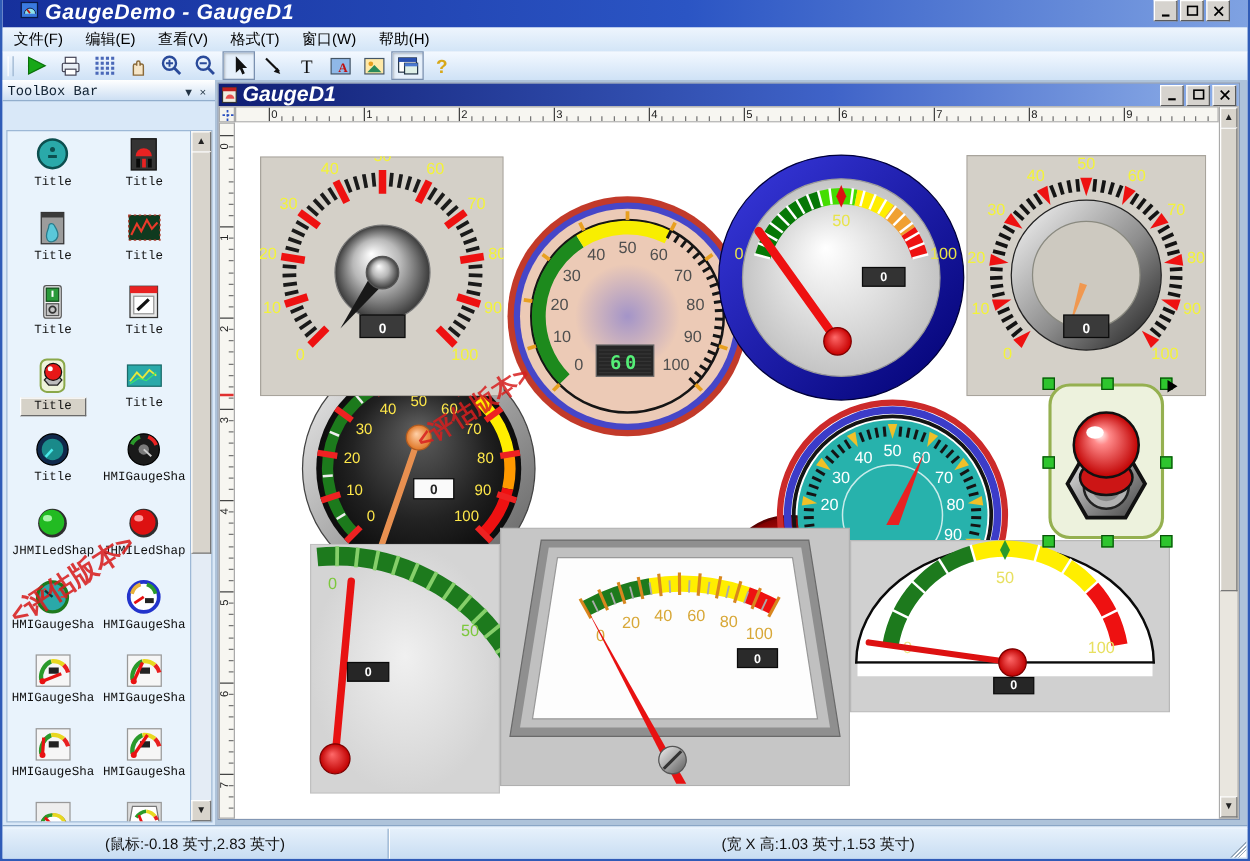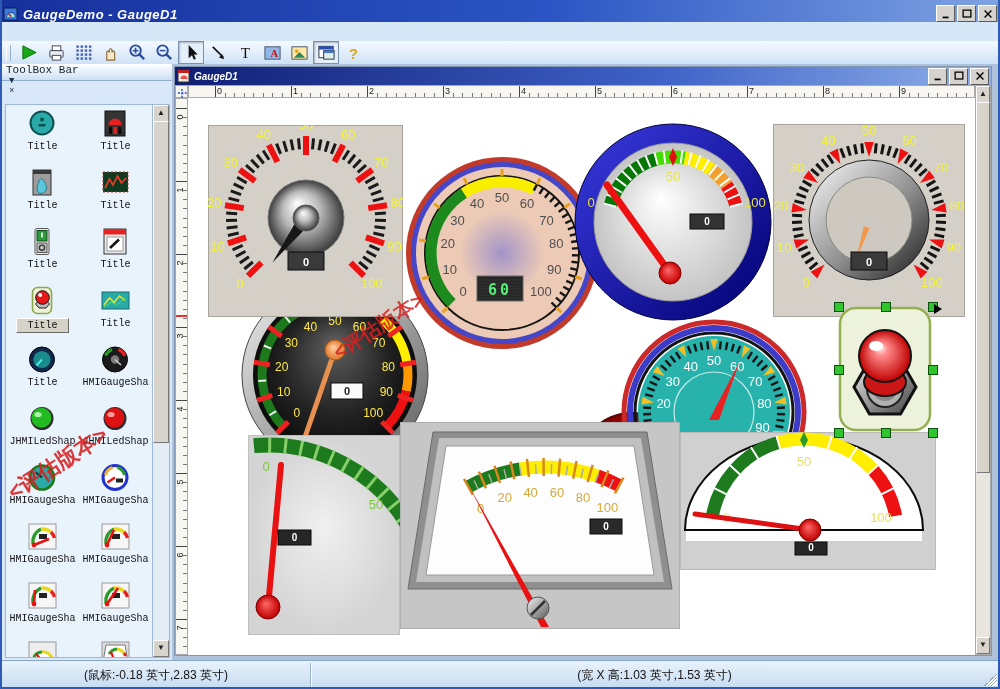--- a/index.html
+++ b/index.html
@@ -1,42 +1,42 @@
 <!DOCTYPE html>
 <html><head>
 <meta charset="utf-8">
 <style>
   html,body{margin:0;padding:0;background:#6a819c;font-family:"Liberation Sans",sans-serif;}
   #app{position:relative;width:1000px;height:689px;background:#d6e7f8;overflow:hidden;
        border-left:2px solid #2f5bb7;border-right:2px solid #2f5bb7;border-bottom:2px solid #2f5bb7;box-sizing:border-box;}
   
   .titlebar{position:absolute;left:0;top:0;right:0;height:22px;
     background:linear-gradient(90deg,#16309c 0%,#2b55c4 55%,#7fa2e2 100%);
-    display:flex;align-items:flex-end;color:#fff;font-weight:bold;font-size:13px;padding:0 1px;}
+    display:flex;align-items:flex-start;color:#fff;font-weight:bold;font-size:17px;padding:0 14px;}
   .titlebar .ticon{width:16px;height:16px;margin-right:4px;flex:0 0 auto;}
   .titlebar .ttext{flex:1;font-style:italic;letter-spacing:.5px;white-space:nowrap;overflow:hidden;}
   .winbtns{display:flex;gap:2px;}
   .winbtn{width:17px;height:15px;background:#d6d3ce;border:1px solid;border-color:#fff #5a5a5a #5a5a5a #fff;
     display:flex;align-items:center;justify-content:center;}
   .winbtn svg{width:12px;height:12px;}
   
   .menubar{position:absolute;left:0;top:22px;right:0;height:19px;background:linear-gradient(#eef5fd,#d3e5f7);
     display:flex;align-items:center;font-size:12px;border-bottom:1px solid #b8cfe8;}
   .menu-item{padding:2px 9px;color:#000;cursor:default;}
   
   .toolbar{position:absolute;left:0;top:41px;right:0;height:23px;background:linear-gradient(#f4f9ff,#cfe2f6);
     display:flex;align-items:center;padding-left:4px;border-bottom:1px solid #aac4e0;}
   .tgrip{width:3px;height:16px;border-left:1px solid #fff;border-right:1px solid #9ab4d0;margin-right:5px;}
   .tbtn{width:24px;height:21px;display:flex;align-items:center;justify-content:center;margin-right:1px;border:1px solid transparent;}
   .tbtn.pressed{border:1px solid #7a90b0;background:#e6f0fb;box-shadow:inset 1px 1px 2px rgba(0,0,0,.25);}
   .tbtn svg{width:21px;height:19px;}
   
   .toolbox{position:absolute;left:0;top:64px;width:170px;bottom:27px;background:#d9e8f8;border-right:2px solid #9db8d6;}
   .tb-head{height:16px;background:linear-gradient(#ffffff,#cddff3);border-bottom:1px solid #92aecd;
-    display:flex;align-items:flex-start;font-size:11px;font-family:"Liberation Mono",monospace;padding:0 4px;color:#123;flex-direction:column;}
+    display:flex;align-items:flex-end;font-size:11px;font-family:"Liberation Mono",monospace;padding:0 4px;color:#123;}
   .tb-head .sp{flex:1}
   .tb-hbtn{font-size:9px;padding:0 3px;color:#234;}
   .tb-group{height:20px;margin:2px;background:#f6fbff;border:1px solid #9db8d6;display:flex;align-items:center;
     font-size:12px;padding:0 4px;color:#111;}
   .tb-group .gicon{width:12px;height:12px;background:#29a329;border:1px solid #0c5c0c;margin-right:6px;
     box-shadow:inset 0 0 0 1.5px #d8f5d8;}
   .tb-items{position:absolute;left:3px;right:19px;top:40px;bottom:2px;background:#e9f3fc;
     border:1px solid #9db8d6;overflow:hidden;display:grid;grid-template-columns:1fr 1fr;grid-auto-rows:59px;padding-top:4px;}
   .tb-item{display:flex;flex-direction:column;align-items:center;justify-content:flex-start;}
   .tb-item .ic{width:36px;height:30px;}
@@ -46,21 +46,21 @@
   .sb-arrow{height:15px;background:#d8d4cc;border:1px solid;border-color:#fff #777 #777 #fff;
     font-size:8px;text-align:center;line-height:14px;color:#222;}
   .sb-thumb{position:absolute;left:0;right:0;background:#d8d4cc;border:1px solid;border-color:#fff #777 #777 #fff;}
   .tb-watermark{position:absolute;left:0;top:418px;transform:rotate(-33deg);transform-origin:left top;
     color:rgba(215,30,30,.88);font-size:22px;font-weight:bold;pointer-events:none;z-index:5;white-space:nowrap;}
   
   .mdi{position:absolute;left:170px;top:64px;right:0;bottom:27px;background:#aec3da;}
   .child{position:absolute;left:2px;top:2px;right:6px;bottom:4px;background:#d6d3ce;
     border:1px solid #8296b4;display:flex;flex-direction:column;}
   .child-title{height:18px;background:linear-gradient(90deg,#101e74 0%,#3f63c8 60%,#8fb0e8 100%);
-    display:flex;align-items:center;color:#fff;font-size:10px;font-weight:bold;padding:0 2px;}
+    display:flex;align-items:center;color:#fff;font-size:17px;font-weight:bold;padding:0 2px;}
   .child-title .ticon{width:14px;height:14px;margin-right:3px;}
   .child-title .ttext{flex:1;font-style:italic;}
   .child-body{flex:1;display:grid;grid-template-columns:13px 1fr 16px;grid-template-rows:13px 1fr;}
   .ruler-corner{background:#f4f3ee;border:1px solid #aaa;box-sizing:border-box;position:relative;}
   .hruler,.vruler{background:#f7f6f1;border:1px solid #aaa;box-sizing:border-box;position:relative;overflow:hidden;}
   .hr-num{position:absolute;top:0;font-size:9px;color:#222;}
   .hr-major{position:absolute;bottom:0;width:1px;height:11px;background:#444;}
   .hr-minor{position:absolute;bottom:0;width:1px;height:4px;background:#777;}
   .vr-num{position:absolute;left:1px;font-size:9px;color:#222;transform:rotate(-90deg);}
   .vr-major{position:absolute;right:0;height:1px;width:11px;background:#444;}
@@ -105,20 +105,28 @@
           </svg>
         </div>
         <div class="winbtn">
           <svg viewBox="0 0 14 14" width="14" height="14">
             <path d="M3 3 L11 11 M11 3 L3 11" stroke="#000" stroke-width="1.6" fill="none"></path>
           </svg>
         </div>
       </div>
   </div>
 
+  <div class="menubar" id="menubar">
+      <span class="menu-item">文件(F)</span>
+      <span class="menu-item">编辑(E)</span>
+      <span class="menu-item">查看(V)</span>
+      <span class="menu-item">格式(T)</span>
+      <span class="menu-item">窗口(W)</span>
+      <span class="menu-item">帮助(H)</span>
+    </div>
 
   <div class="toolbar">
     <div class="tgrip"></div>
     <div id="toolbar-btns" style="display:flex;align-items:center;">
         <div class="tbtn">
           <svg viewBox="0 0 22 20" width="22" height="20">
             <polygon points="4,3 18,10 4,17" fill="#18a818" stroke="#0a700a"></polygon>
           </svg>
         </div>
         <div class="tbtn">

